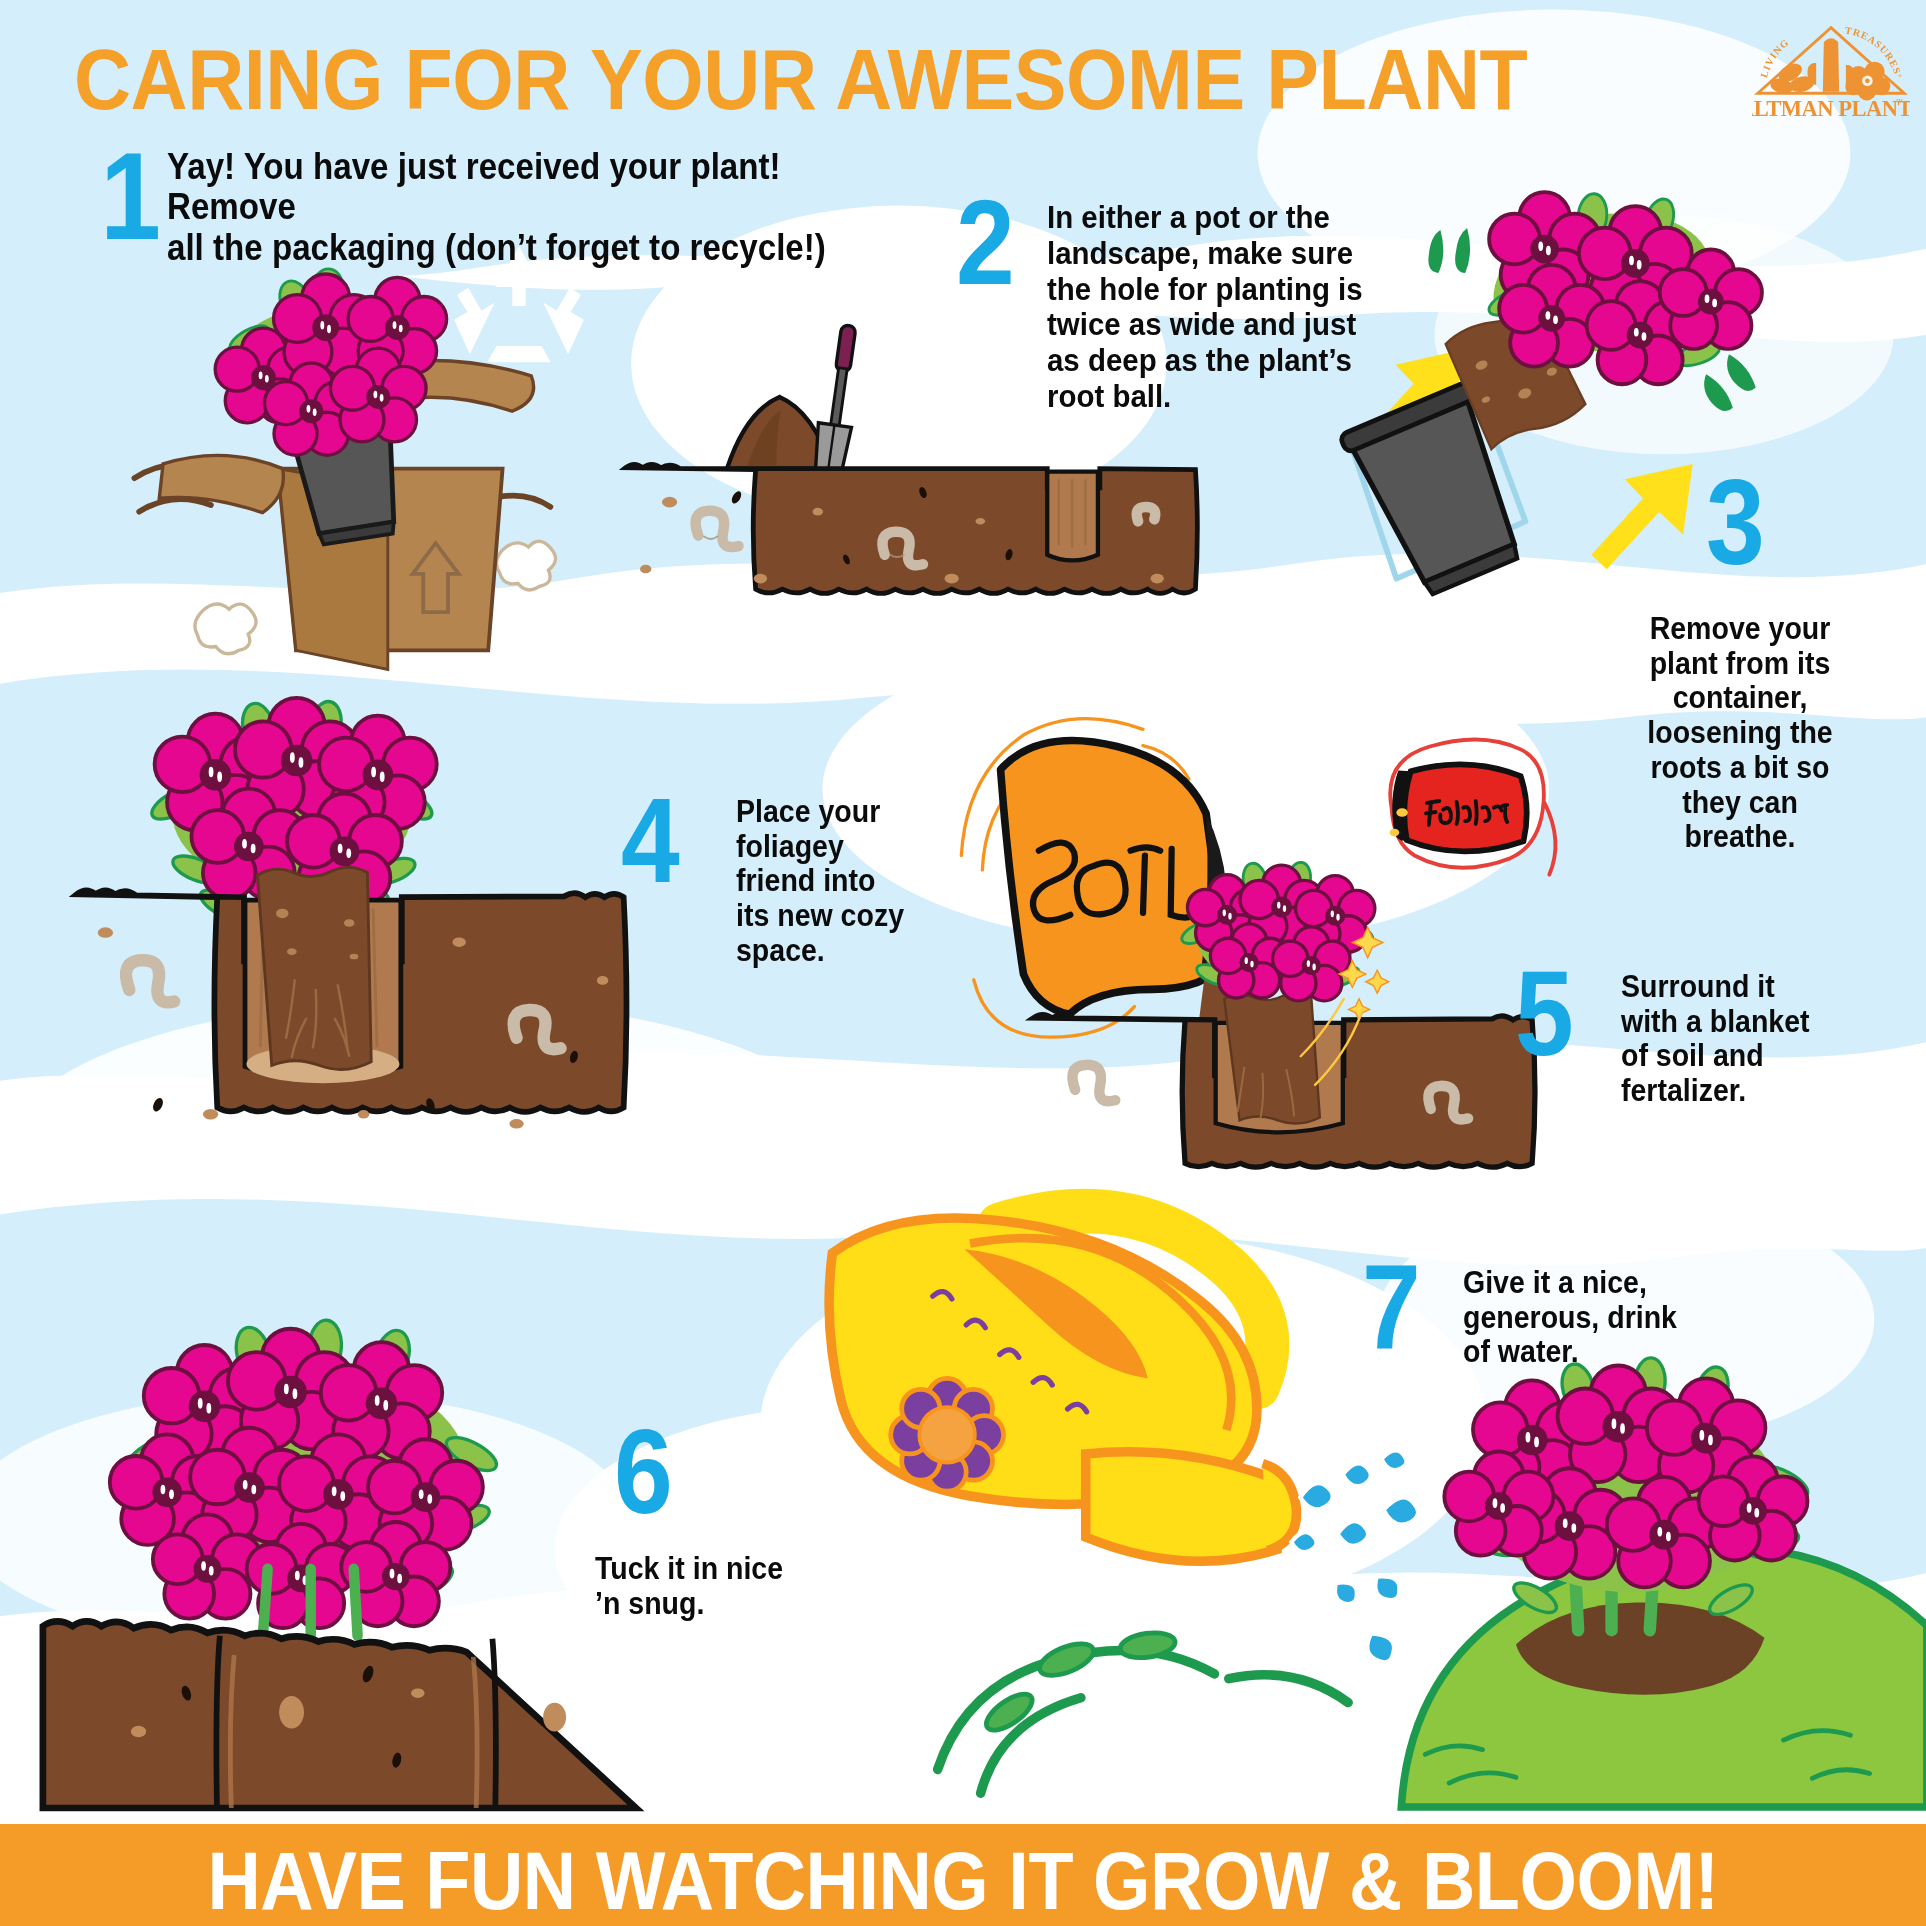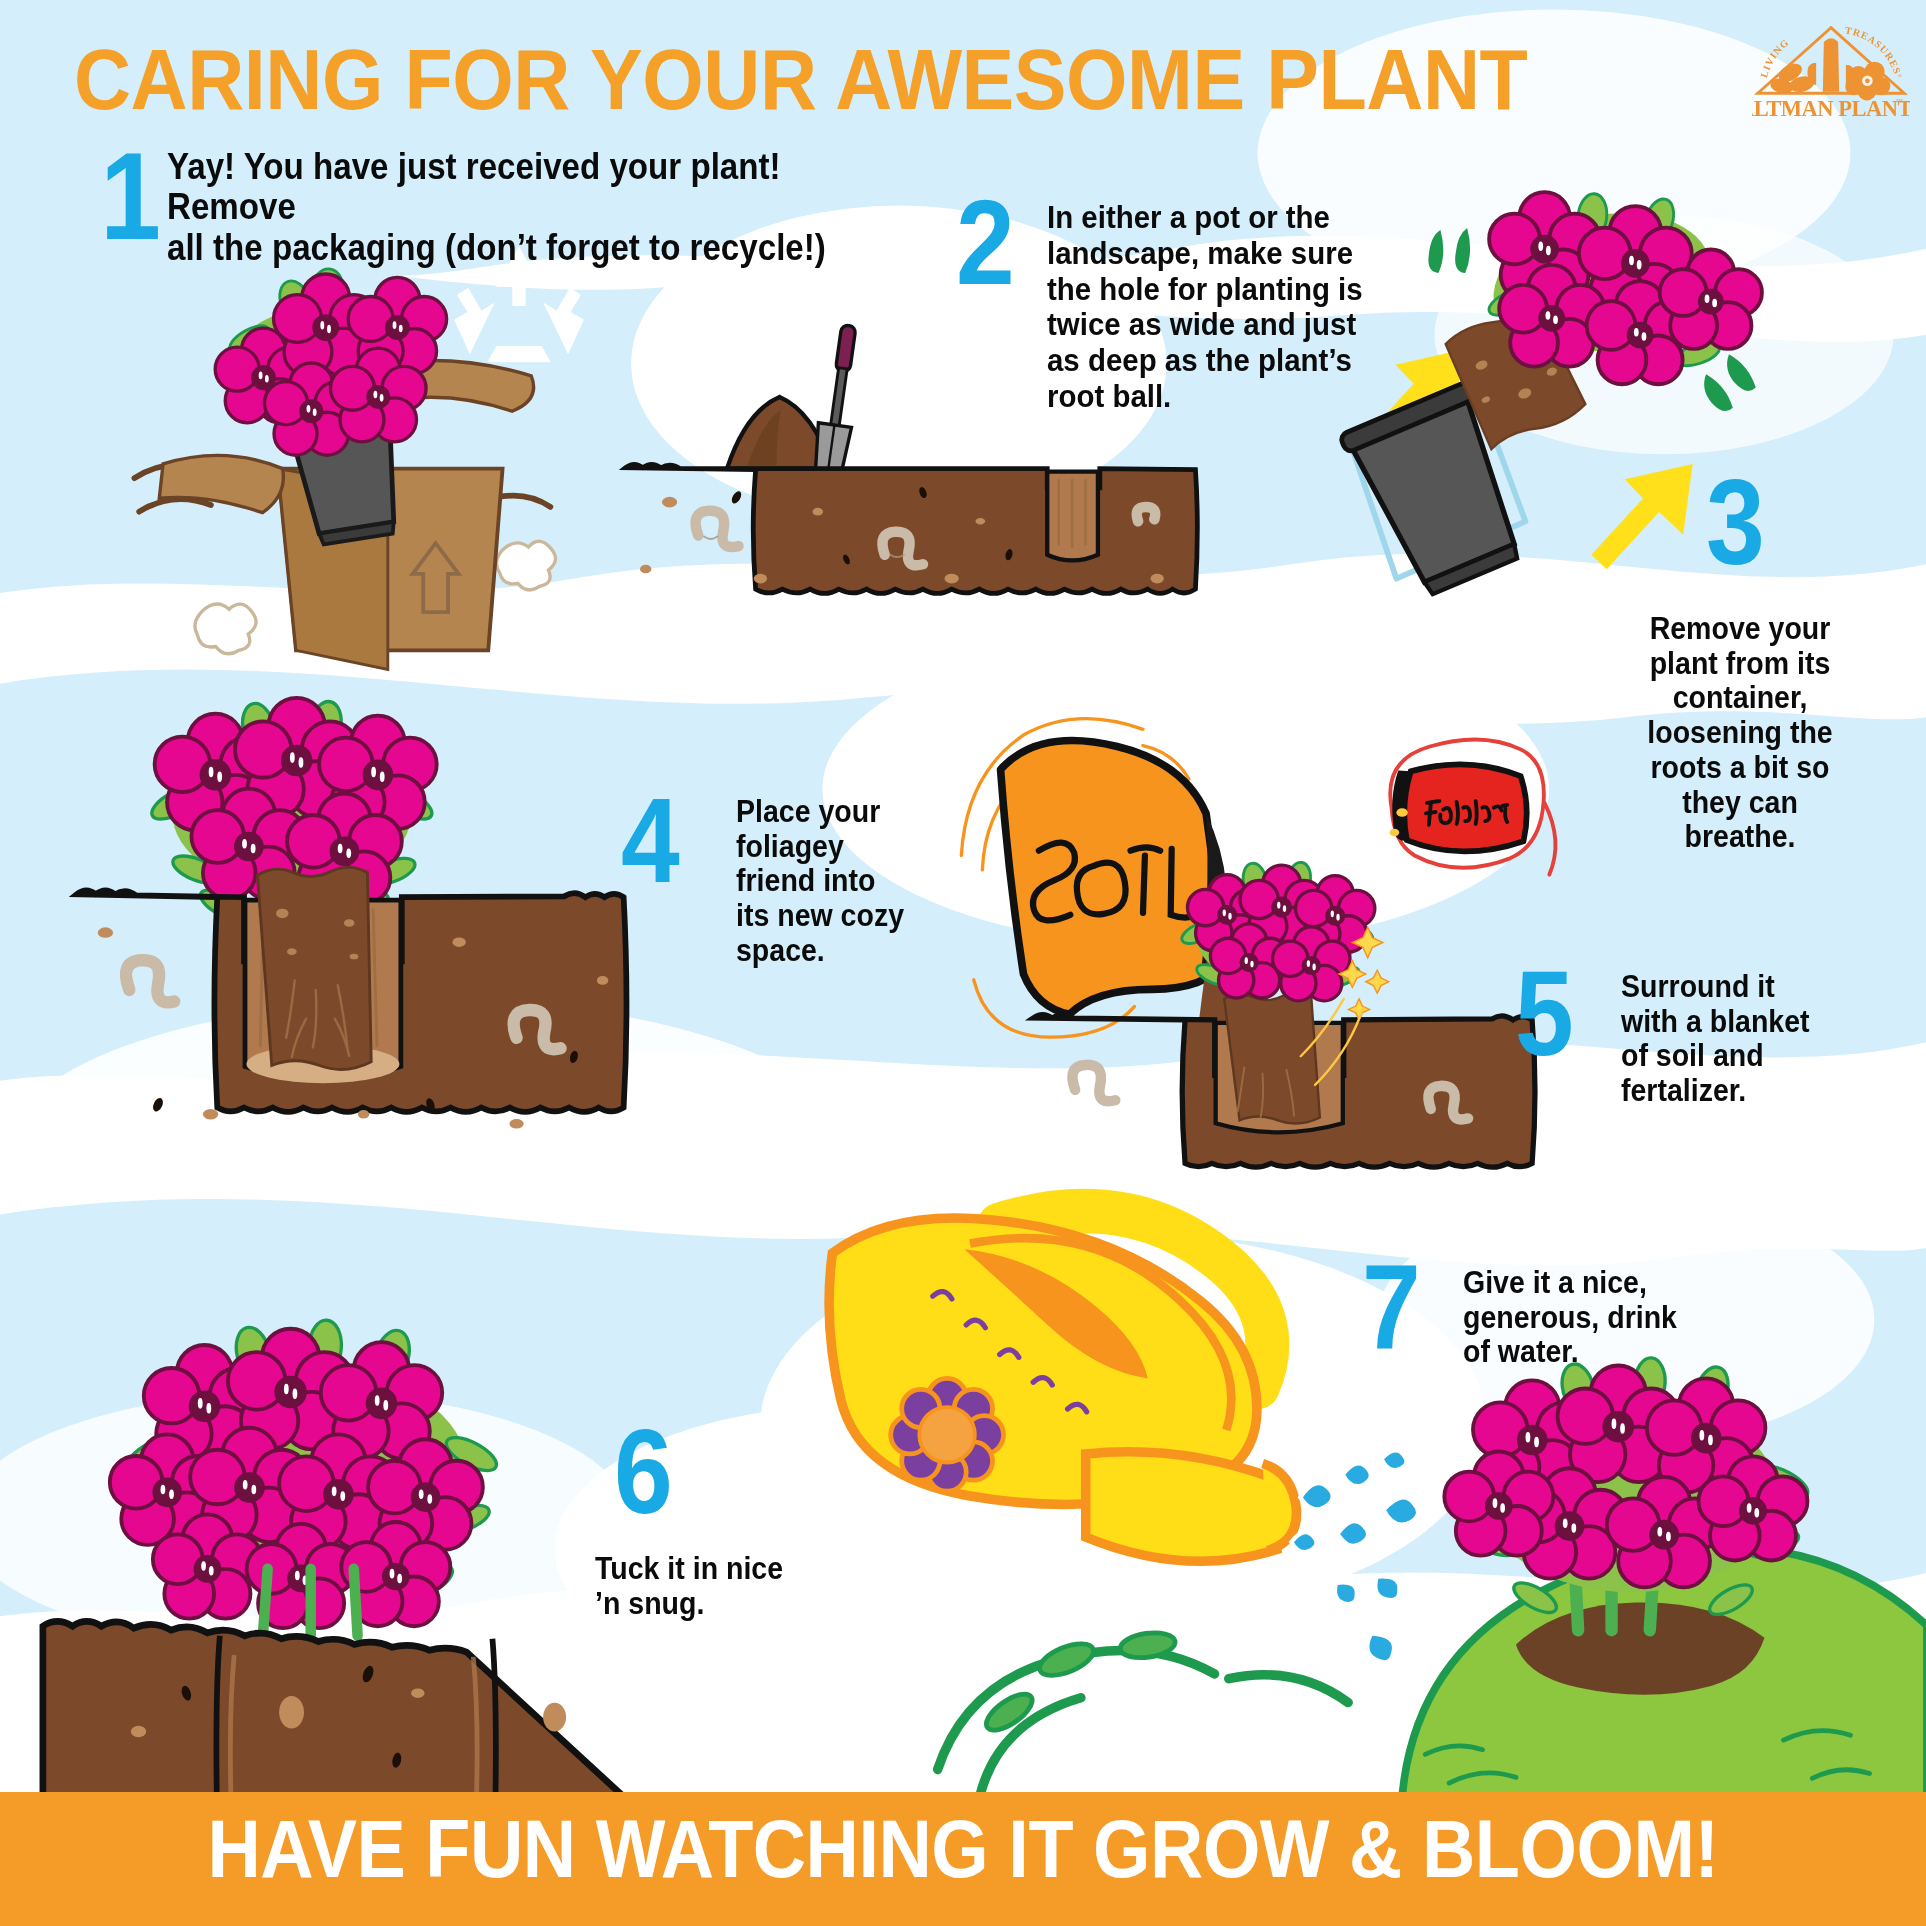--- a/index.html
+++ b/index.html
@@ -38,21 +38,21 @@
     position:absolute;z-index:30;color:#0b0b0b;
     font-family:"Liberation Sans Narrow","Liberation Sans",sans-serif;
     font-weight:bold;line-height:1.12;
     transform:scaleX(0.92);transform-origin:left top;
     white-space:pre-line;
   }
   .steptext.ctr{transform-origin:center top;text-align:center;}
 
   
   #banner{
-    position:absolute;left:0;bottom:0;width:1926px;height:134px;
+    position:absolute;left:0;bottom:0;width:1926px;height:102px;
     background:#F59B28;z-index:60;
   }
   #banner-text{
     position:absolute;left:0;top:16.3px;width:1926px;text-align:center;
     font-family:"Liberation Sans Narrow","Liberation Sans",sans-serif;
     font-weight:bold;font-size:82px;line-height:1;color:#ffffff;
     letter-spacing:-0.5px;
     transform:scaleX(0.9);transform-origin:center top;
     white-space:nowrap;
   }

